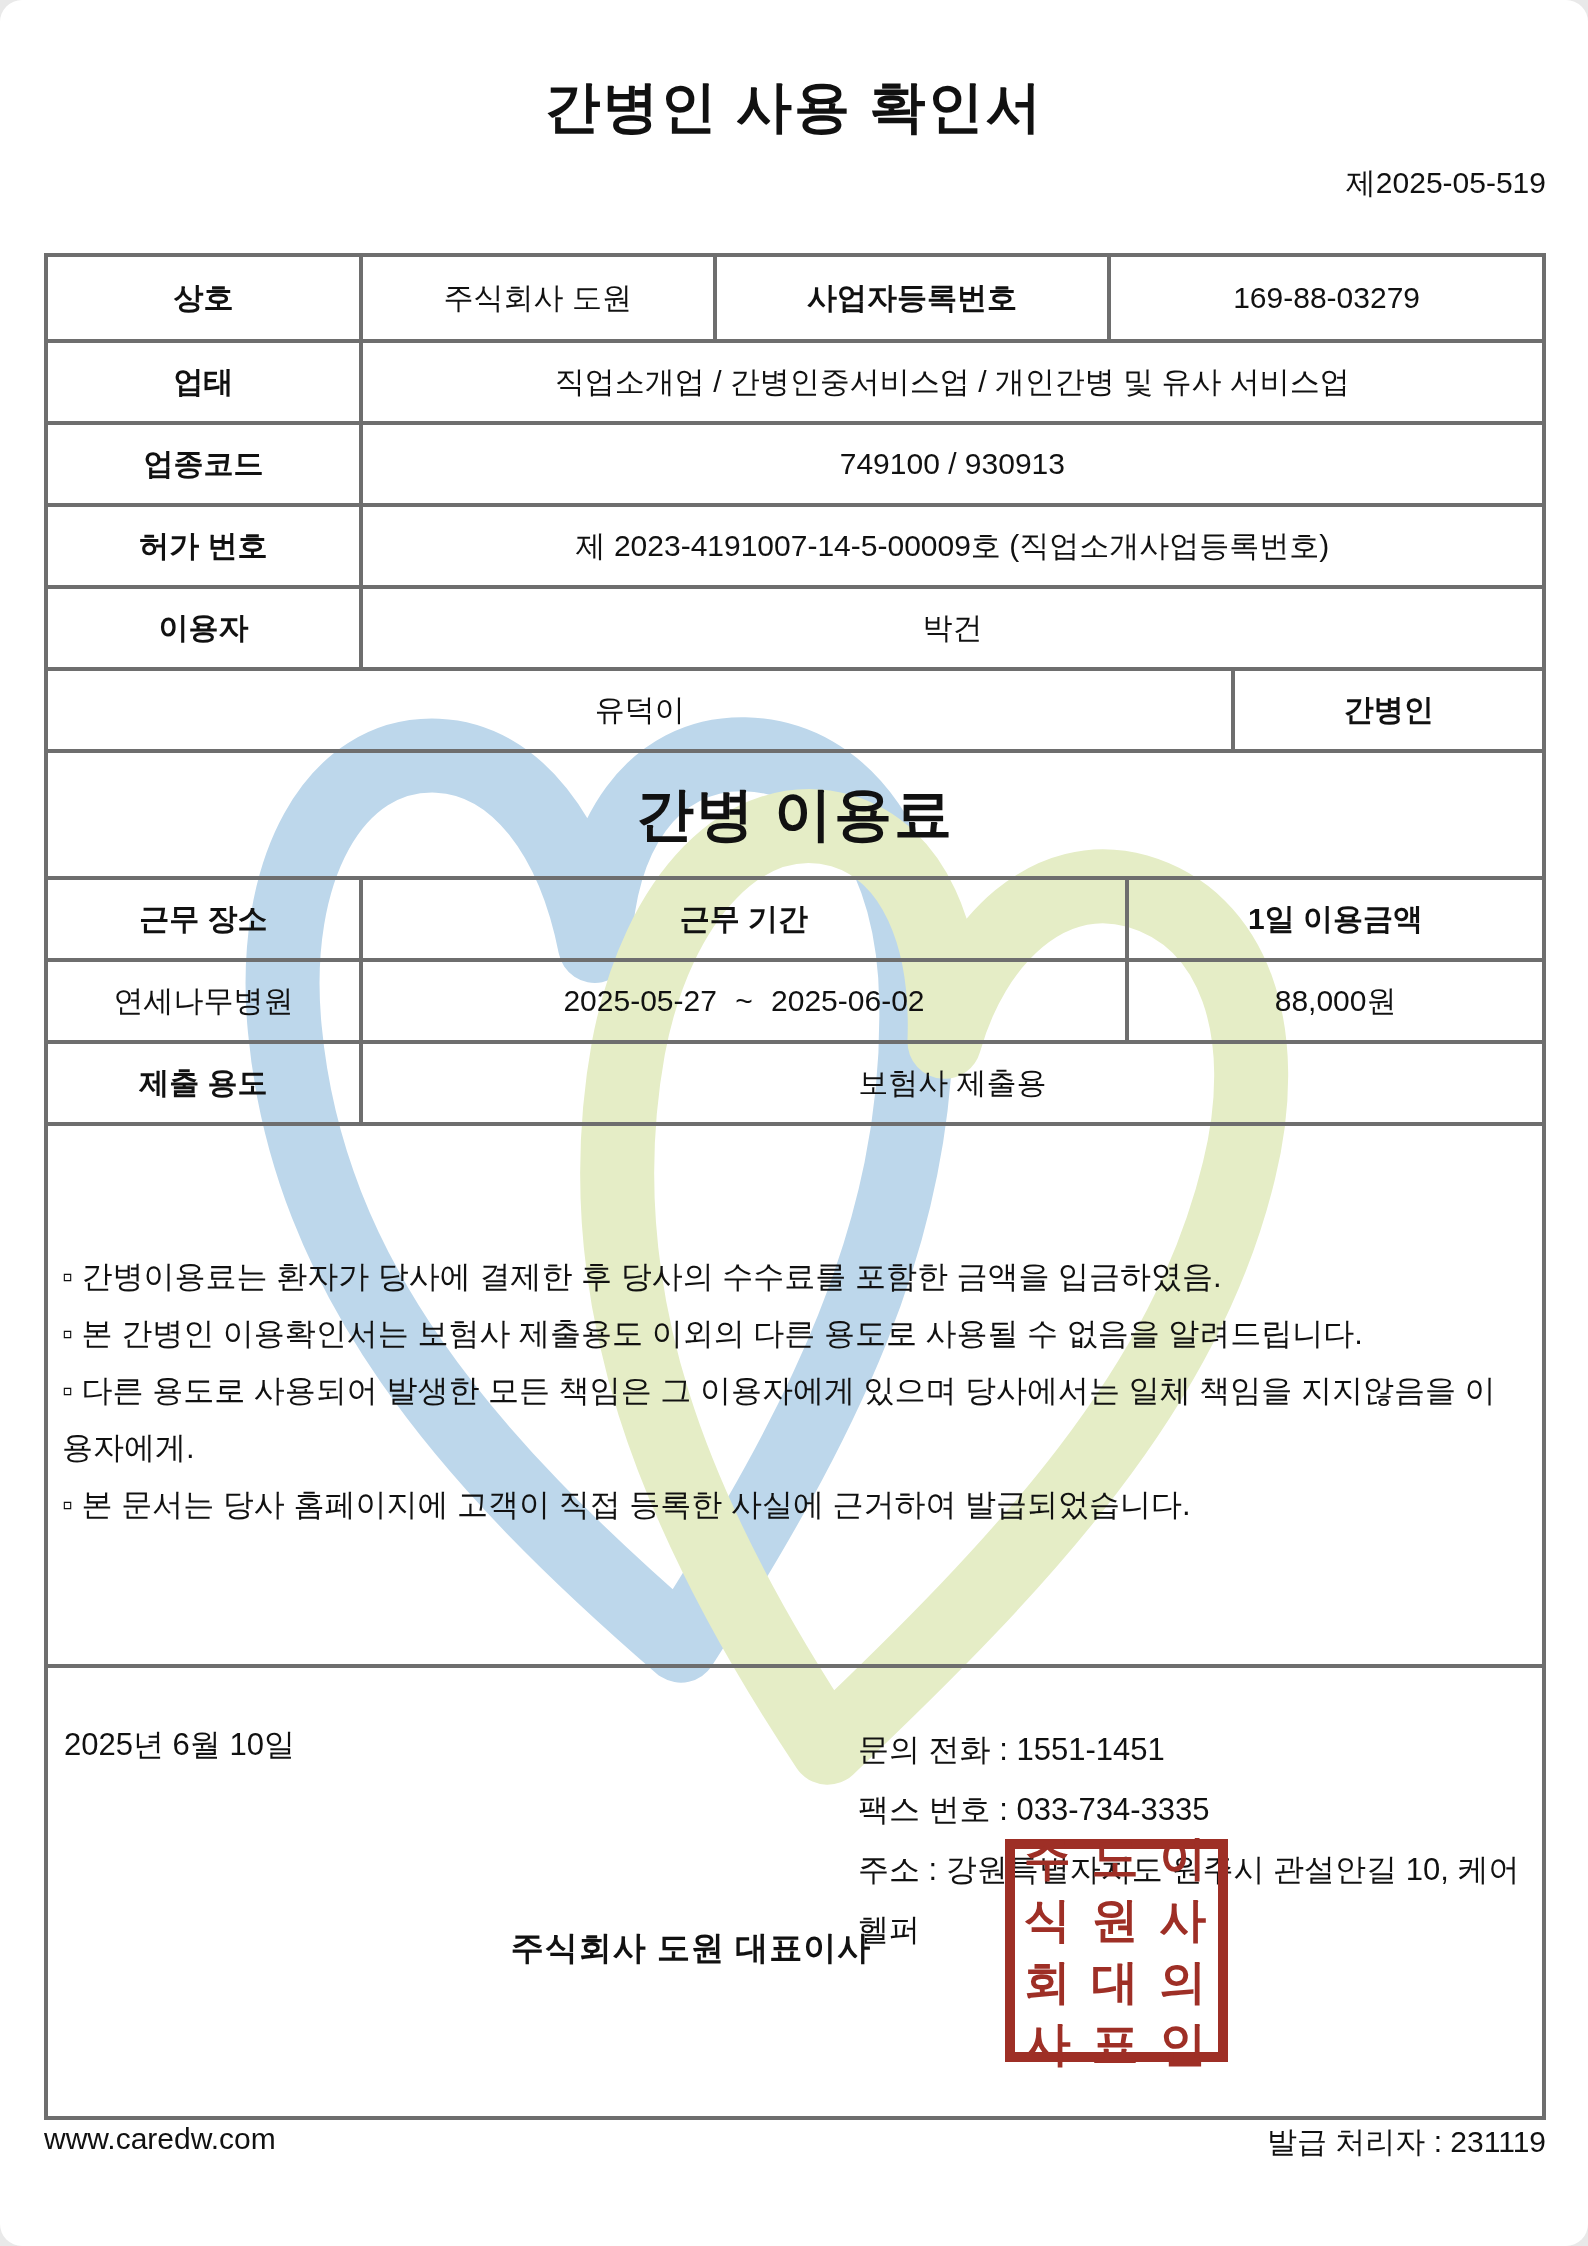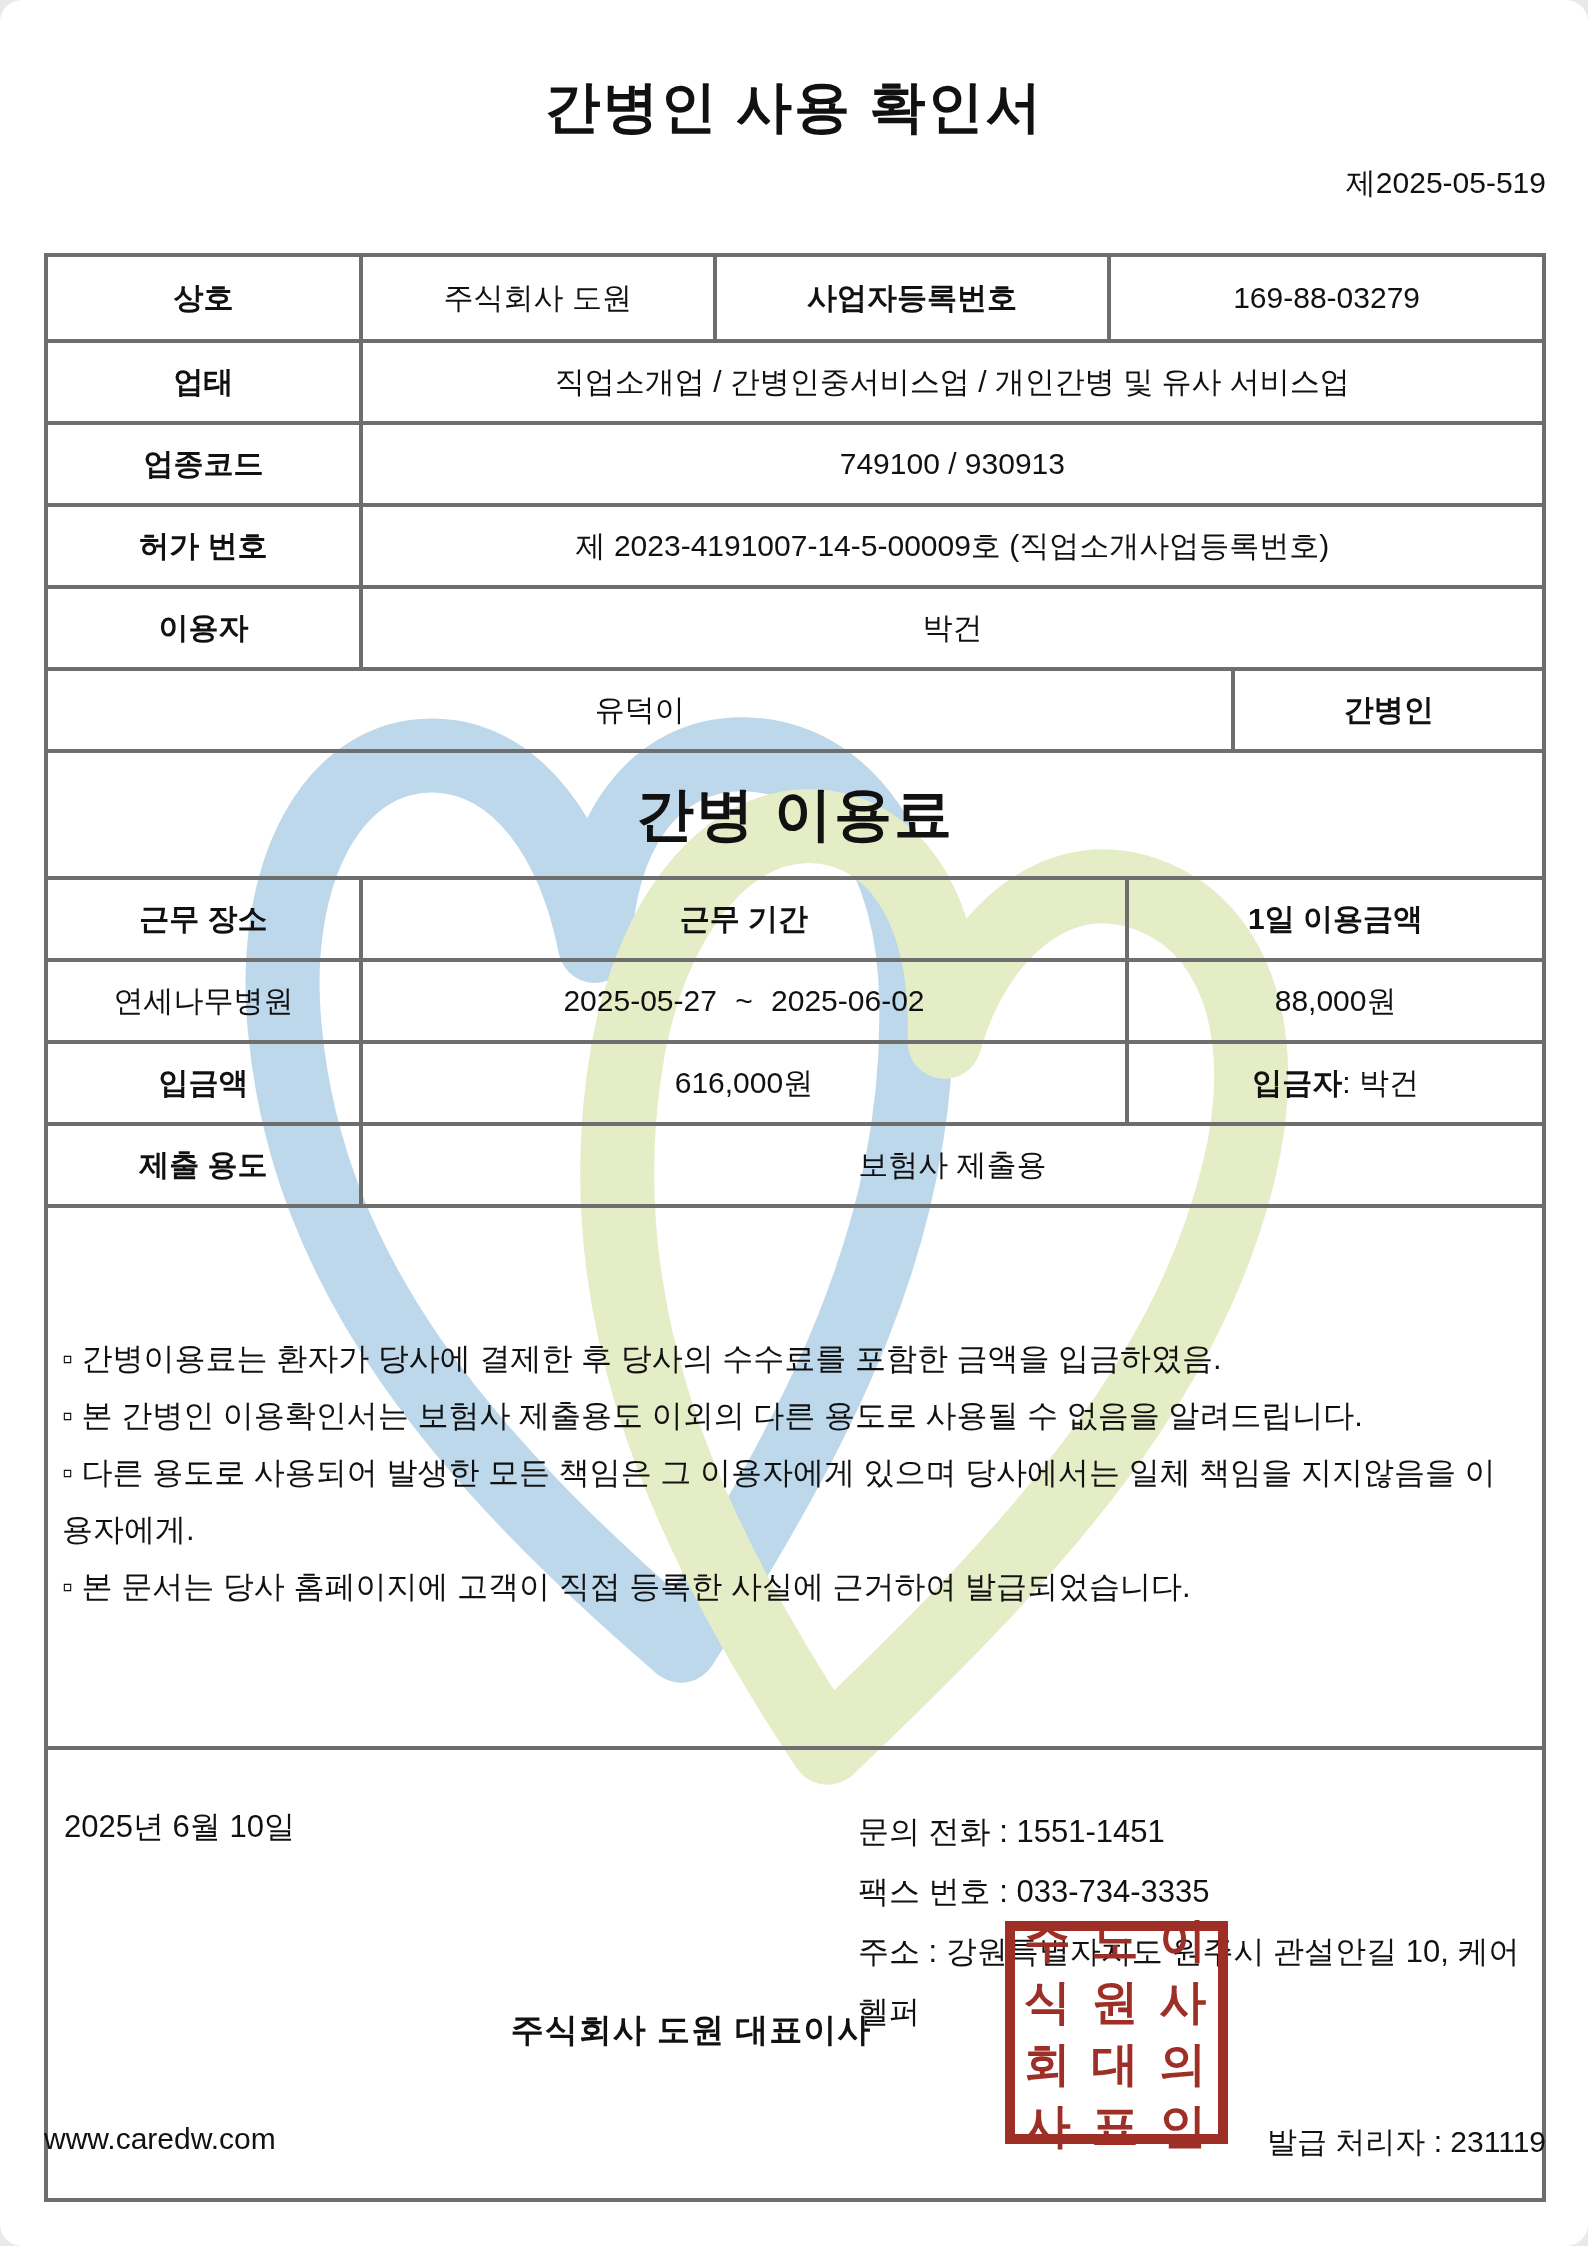--- a/index.html
+++ b/index.html
@@ -142,28 +142,20 @@
         <div class="cell lab w-period">근무 기간</div>
         <div class="cell lab w-fill">1일 이용금액</div>
       </div>
 
       <div class="trow h82">
         <div class="cell w-label">연세나무병원</div>
         <div class="cell w-period period-cell">2025-05-27 ~ 2025-06-02</div>
         <div class="cell w-fill">88,000원</div>
       </div>
 
-      <div class="trow h82">
-        <div class="cell lab w-label">입금액</div>
-        <div class="cell w-period">616,000원</div>
-        <div class="cell w-fill">
-          <span class="lab">입금자</span>
-            <span> : 박건</span>
-        </div>
-      </div>
 
       <div class="trow h82">
         <div class="cell lab w-label">제출 용도</div>
         <div class="cell w-fill">보험사 제출용</div>
       </div>
 
       <div class="trow">
         <div class="notes" style="width:100%;">
           <p class="note-line">▫ 간병이용료는 환자가 당사에 결제한 후 당사의 수수료를 포함한 금액을 입금하였음.</p>
           <p class="note-line">▫ 본 간병인 이용확인서는 보험사 제출용도 이외의 다른 용도로 사용될 수 없음을 알려드립니다.</p>

